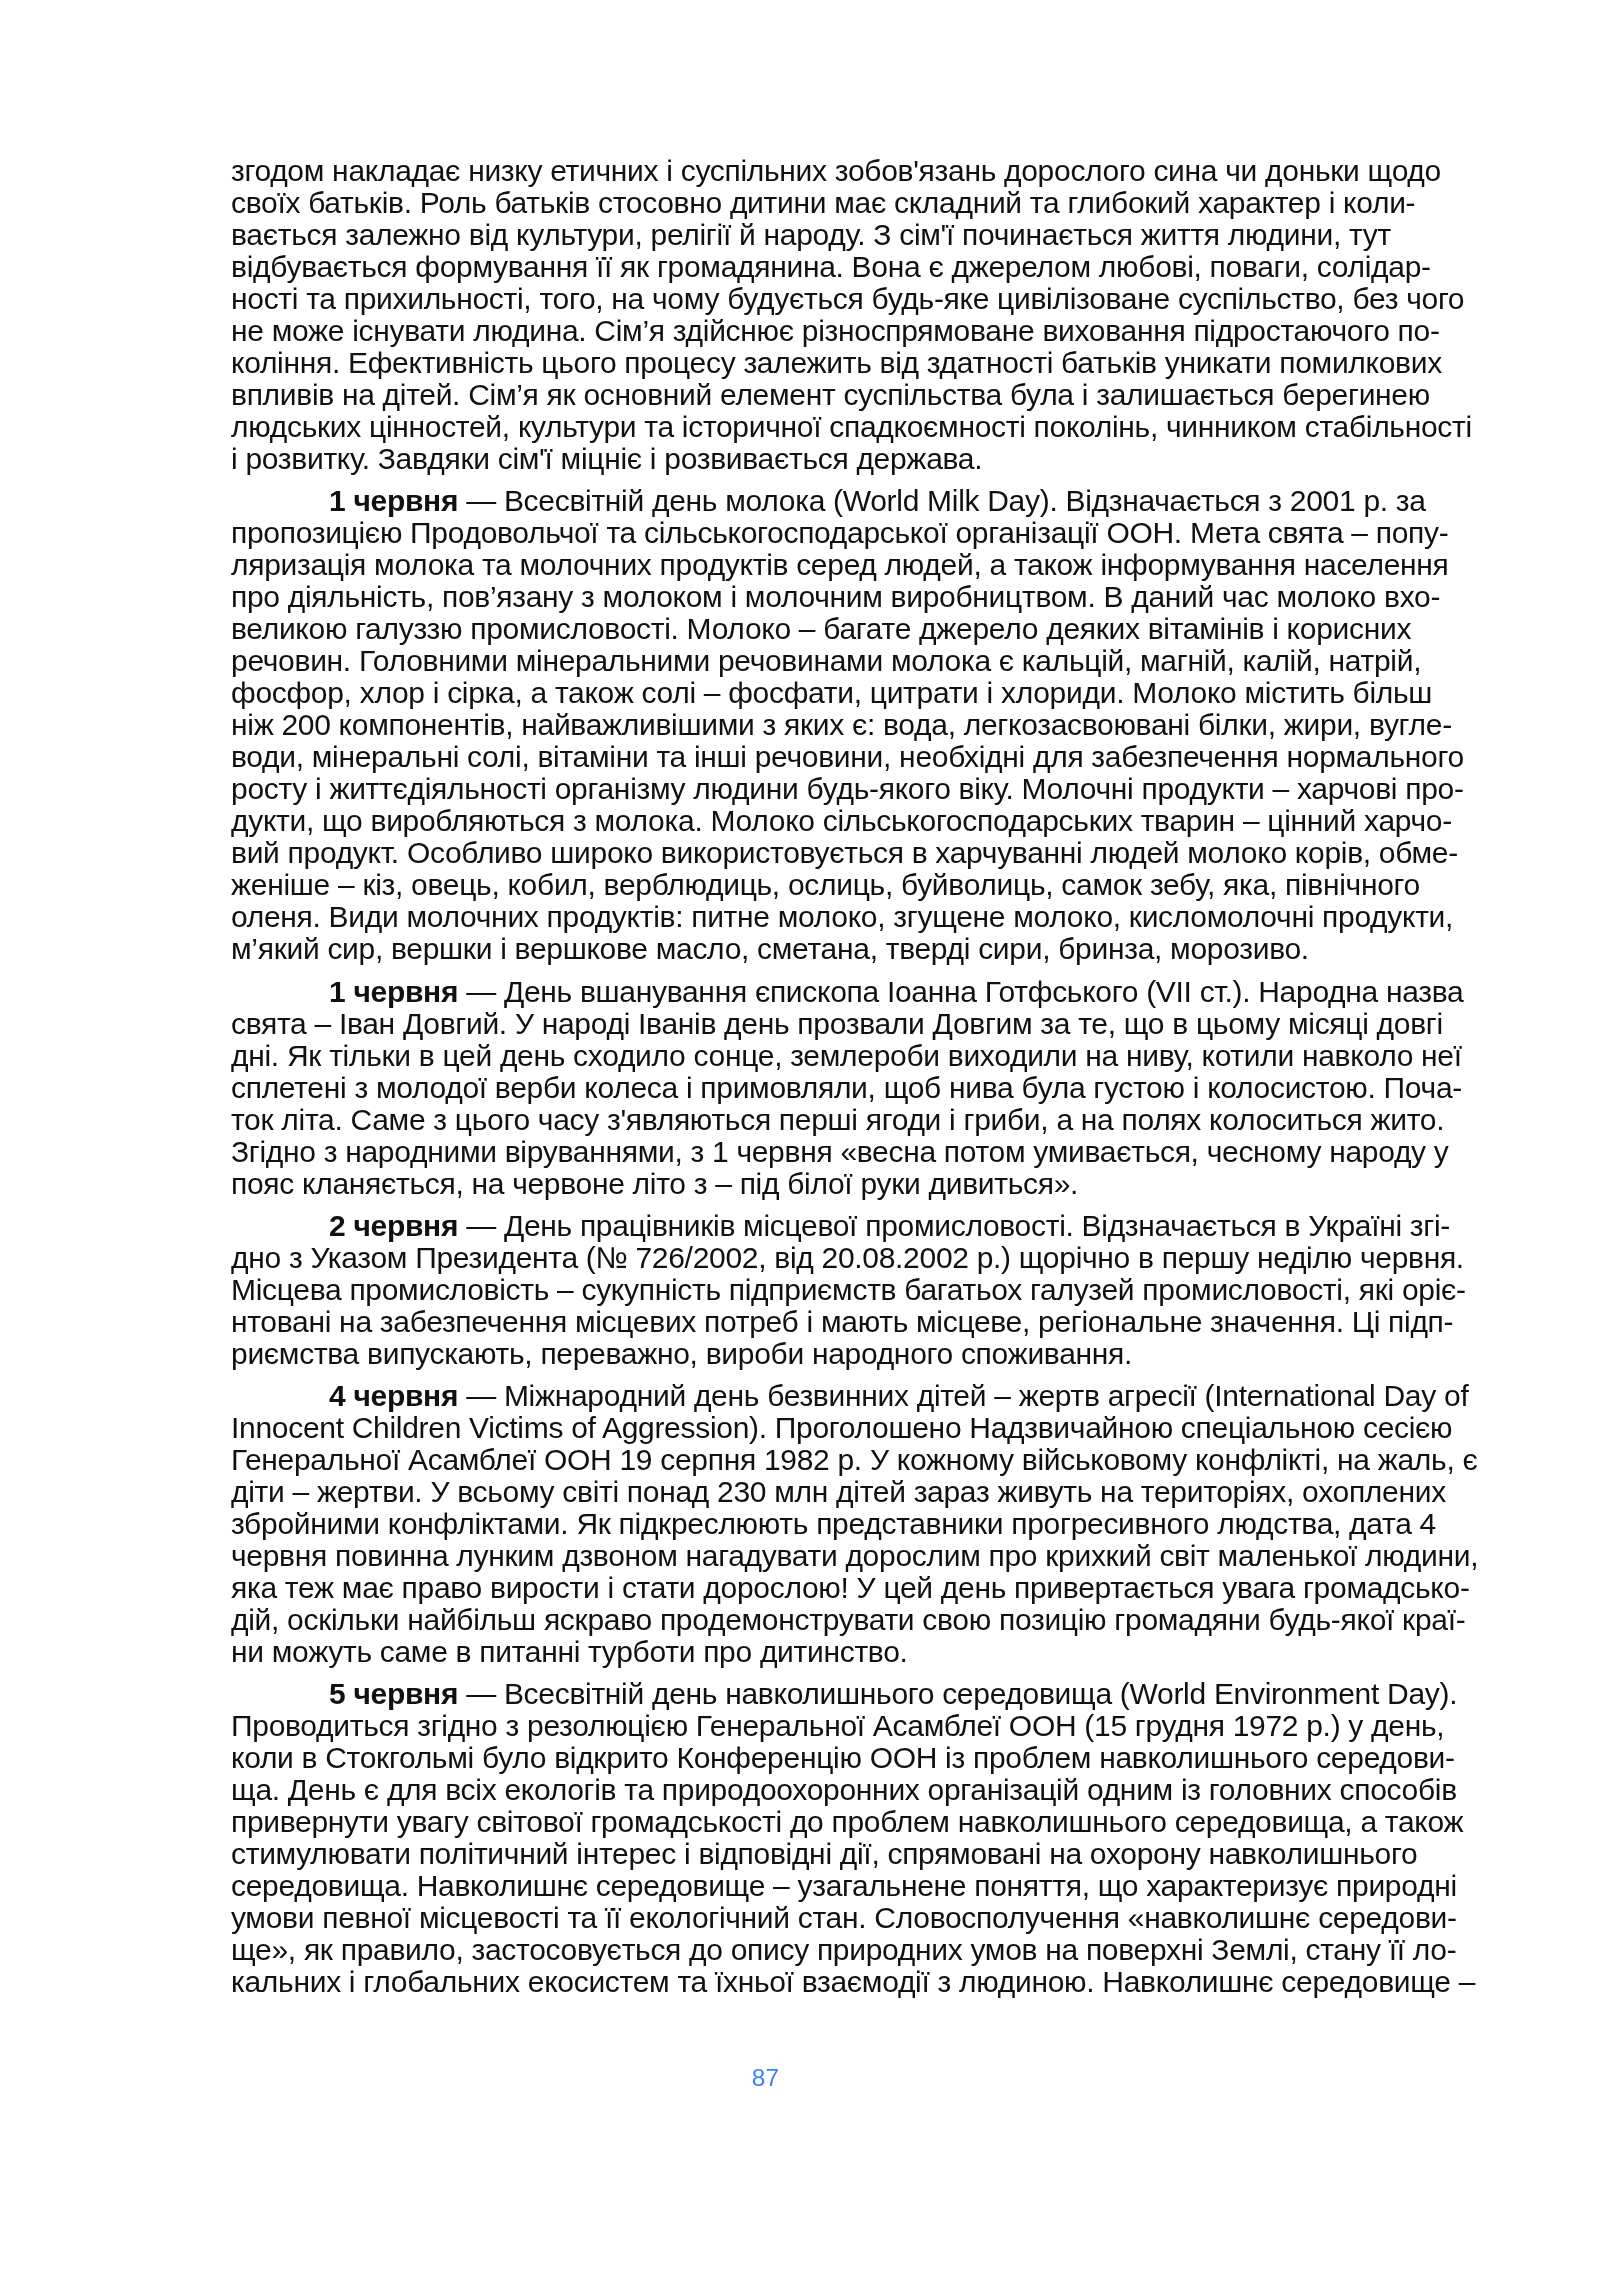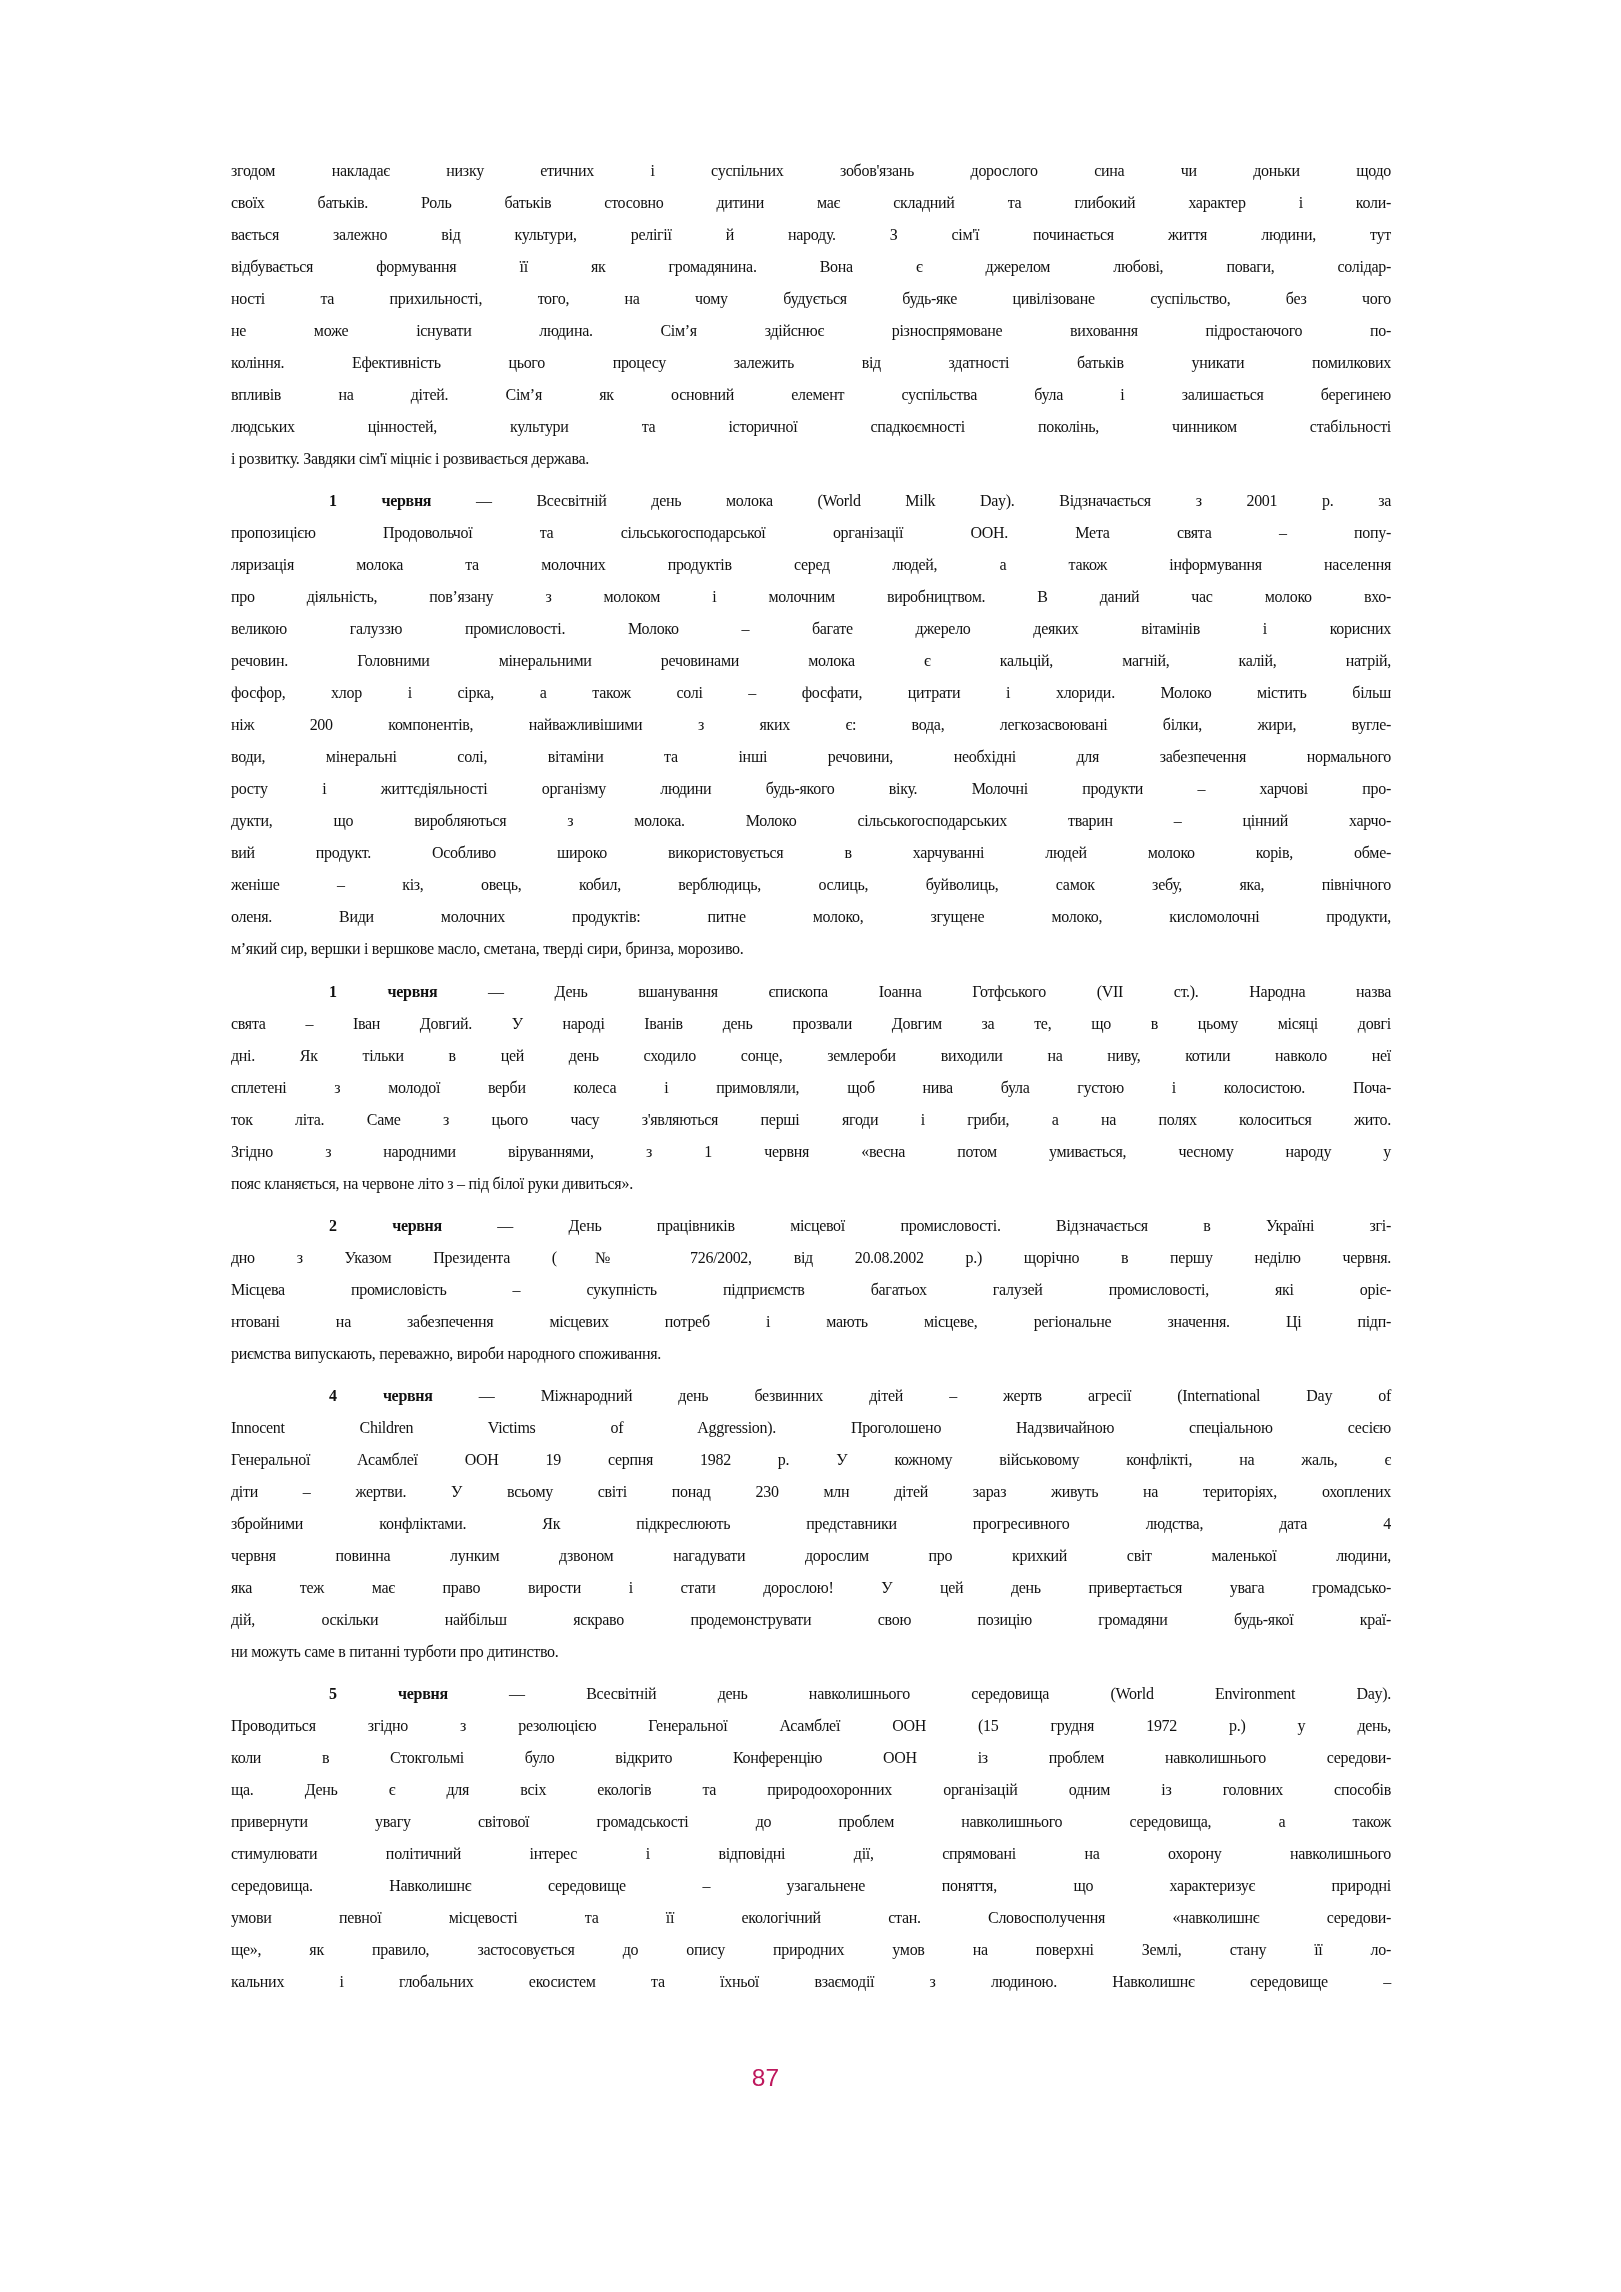--- a/index.html
+++ b/index.html
@@ -2,36 +2,36 @@
 <html><head>
 <meta charset="utf-8">
 <style>
   html, body { margin: 0; padding: 0; background: #ffffff; }
   body { width: 1621px; height: 2293px; position: relative; overflow: hidden; }
   .page {
     position: absolute; left: 0; top: 0; width: 1621px; height: 2293px; background: #ffffff;
   }
   .text-column {
     position: absolute; left: 231px; top: 155px; width: 1160px;
-    font-family: Liberation Serif, serif;
-    font-size: 16px; color: #111111;
+    font-family: Liberation Sans, sans-serif;
+    font-size: 30px; color: #111111;
   }
   .para { margin: 0 0 10.3px 0; }
   .line {
     display: block; height: 32px; line-height: 32px;
     white-space: nowrap;
     text-align: justify; text-align-last: justify;
     letter-spacing: -0.3px;
   }
   .line.last { text-align-last: left; }
   .line.first { padding-left: 98px; }
   .bold { font-weight: bold; }
   .page-number {
     position: absolute; left: 0; width: 1531px; top: 2064px; text-align: center;
-    font-family: "Liberation Sans", sans-serif; font-size: 24.5px; color: #be185d;
+    font-family: "Liberation Sans", sans-serif; font-size: 24.5px; color: #3b82f6;
   }
 </style>
 </head>
 <body>
 
 <div class="page">
   <div class="text-column">
     <div class="para">
         <span class="line"><span>згодом накладає низку етичних і суспільних зобов'язань дорослого сина чи доньки щодо</span></span>
         <span class="line"><span>своїх батьків. Роль батьків стосовно дитини має складний та глибокий характер і коли-</span></span>

